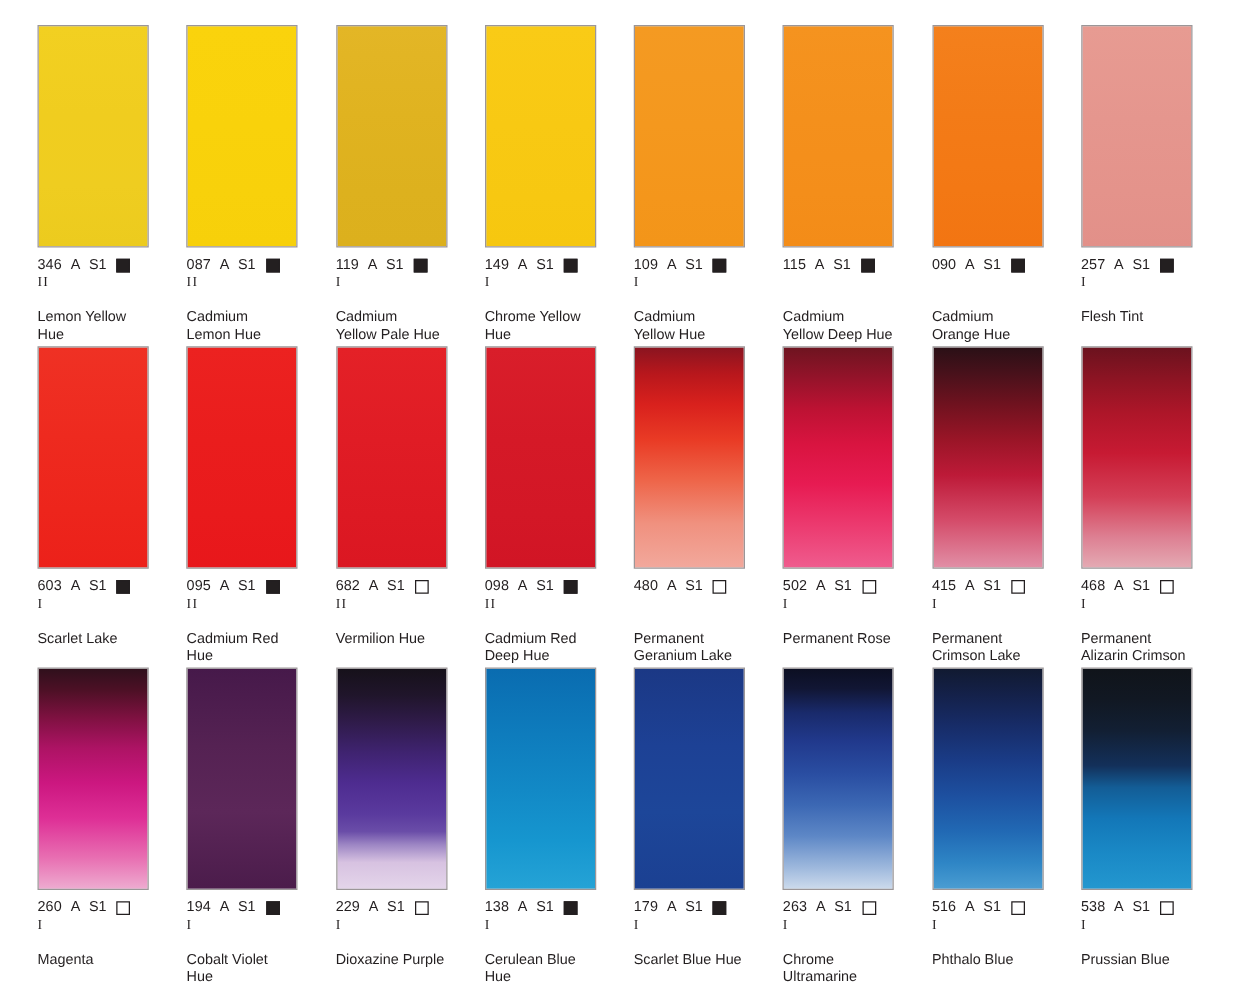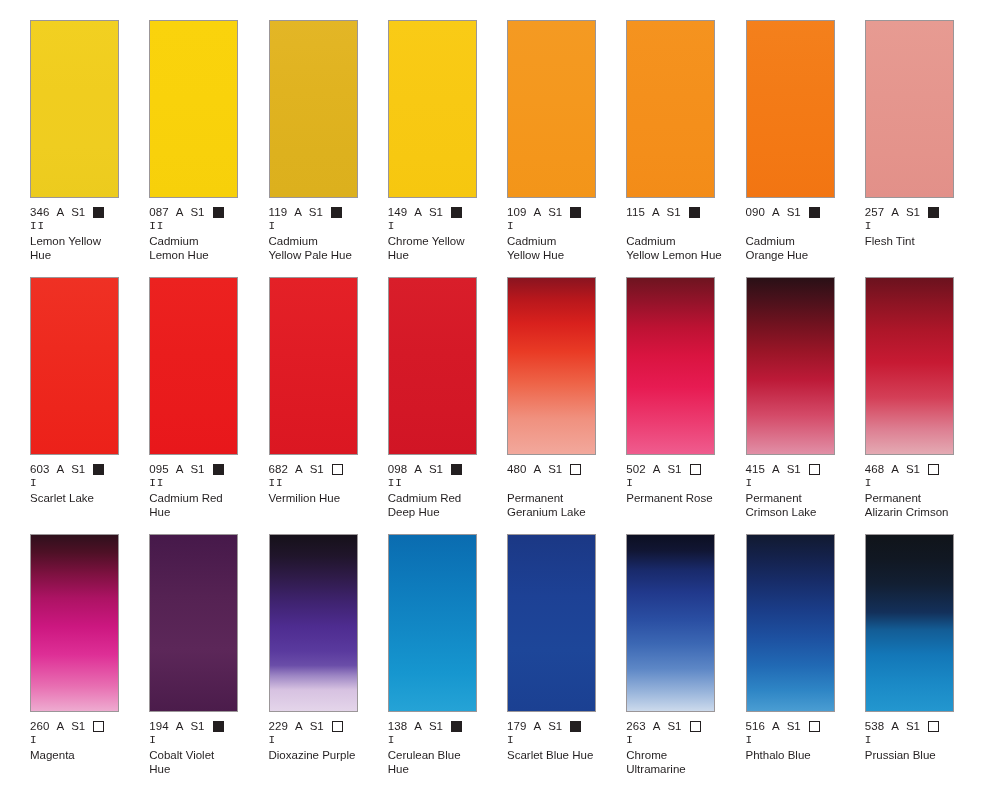--- a/index.html
+++ b/index.html
@@ -76,26 +76,26 @@
   }
   .perm-square.hollow {
     background: #ffffff;
   }
   .perm-mark {
     font-size: 11px;
     line-height: 12px;
     height: 12px;
     margin-top: 2px;
     letter-spacing: 1px;
-    font-family: Liberation Mono, monospace;
+    font-family: Liberation Serif, serif;
   }
   .name {
     font-size: 11.5px;
     line-height: 13.5px;
-    margin-top: 3px;
+    margin-top: 16px;
     max-width: 104px;
   }
   .name-line {
     display: block;
   }
 </style>
 </head>
 <body>
 
 <div id="chart">
@@ -174,21 +174,21 @@
         <div class="swatch" style="background: linear-gradient(rgb(245, 147, 31) 0%, rgb(244, 144, 28) 42%, rgb(244, 142, 26) 76%, rgb(243, 140, 24) 100%);"></div>
         <div class="meta">
           <span class="code">115</span>
           <span class="opacity-letter">A</span>
           <span class="series">S1</span>
           <span class="perm-square filled"></span>
         </div>
         <div class="perm-mark"></div>
         <div class="name">
           <span class="name-line">Cadmium</span>
-          <span class="name-line">Yellow Lemon Hue</span>
+          <span class="name-line">Yellow Deep Hue</span>
         </div>
       </div>
       <div class="cell">
         <div class="swatch" style="background: linear-gradient(rgb(244, 128, 28) 0%, rgb(243, 123, 23) 40%, rgb(243, 120, 20) 74%, rgb(242, 117, 18) 100%);"></div>
         <div class="meta">
           <span class="code">090</span>
           <span class="opacity-letter">A</span>
           <span class="series">S1</span>
           <span class="perm-square filled"></span>
         </div>

